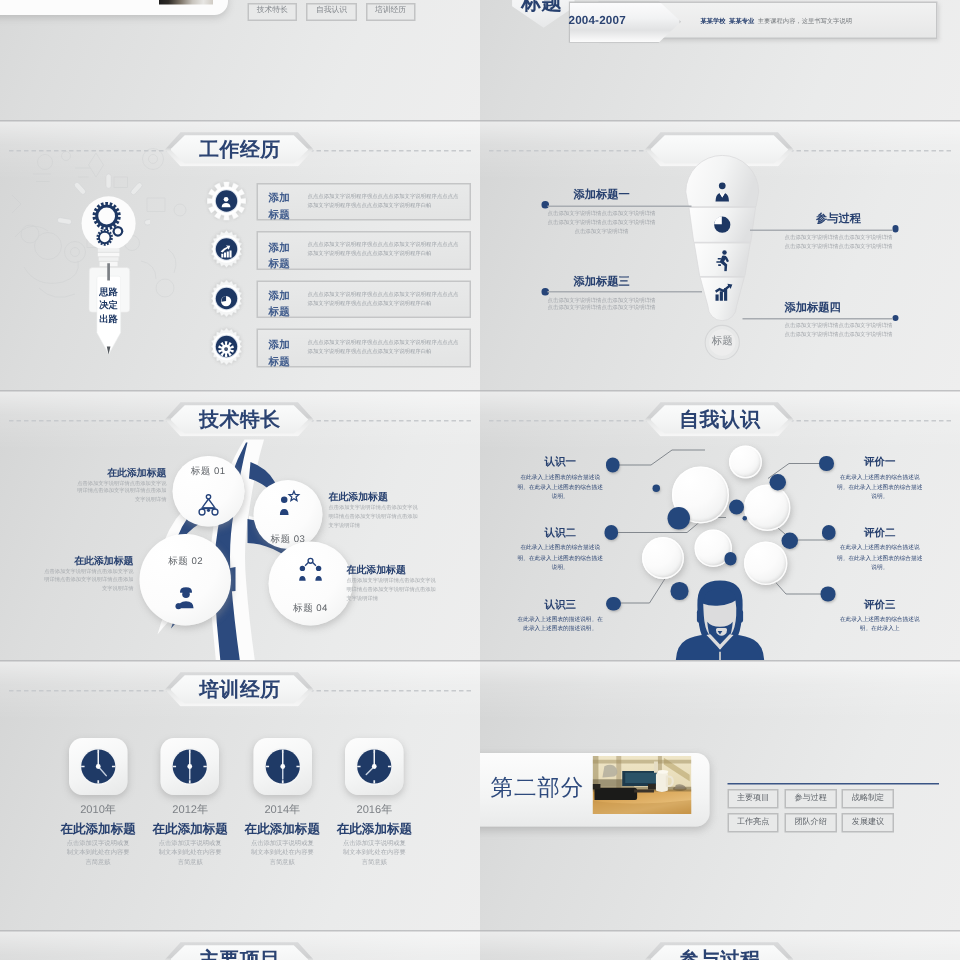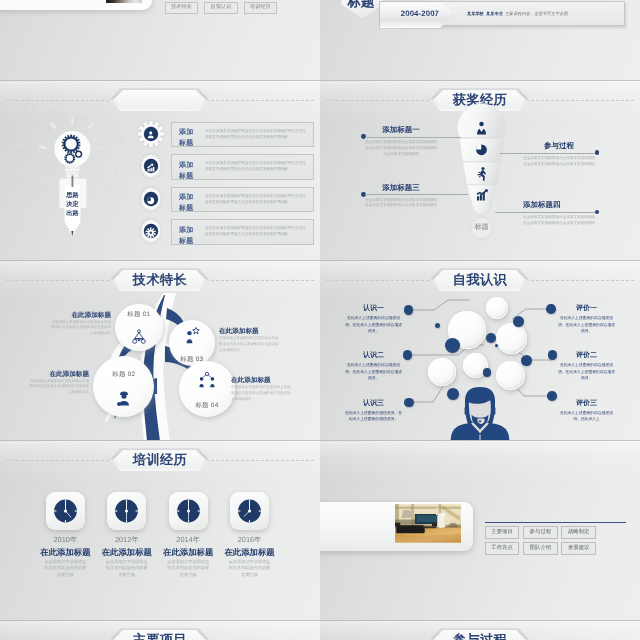--- a/index.html
+++ b/index.html
@@ -64,21 +64,21 @@
   .edu-row{position:absolute;left:79px;width:224px;height:23px;
     background:linear-gradient(180deg,#f1f2f2 0%,#ececec 55%,#e6e7e7 100%);
     border:1px solid #c5c6c7;box-shadow:1px 1.6px 2.6px rgba(150,150,150,.32);}
   .edu-tag{position:absolute;left:-21px;top:-1.5px;width:73px;height:26px;
     background:linear-gradient(180deg,#fbfbfc 0%,#f2f3f4 38%,#e1e2e3 70%,#fcfcfc 100%);
     border:1px solid #c2c3c4;
     -webkit-clip-path:polygon(0 0,80% 0,100% 50%,80% 100%,0 100%);
     clip-path:polygon(0 0,80% 0,100% 50%,80% 100%,0 100%);
     box-shadow:1.2px 2px 2.6px rgba(150,150,150,.38);}
   .edu-yr{position:absolute;left:-21px;top:-1.5px;width:60px;height:42px;line-height:26px;
-    text-align:right;font-size:7.8px;font-weight:bold;color:#2b4372;letter-spacing:.1px;}
+    text-align:left;font-size:7.8px;font-weight:bold;color:#2b4372;letter-spacing:.1px;}
   .edu-desc{position:absolute;left:67px;top:0;height:23px;line-height:23px;
     font-size:4.2px;color:#717579;white-space:nowrap;}
   .edu-desc b{color:#2b4372;}
 
   
   .wrow{position:absolute;left:171px;width:141px;height:23.5px;
     background:linear-gradient(180deg,#e8e9e9 0%,#e3e4e4 100%);
     border:1px solid #c4c5c6;}
   .wrow .lab{position:absolute;left:7px;top:4.5px;width:22px;font-size:7px;
     font-weight:bold;color:#3f5b8c;line-height:1.62;letter-spacing:0.2px;}
@@ -155,20 +155,21 @@
       <div class="edu-yr">2004-2007</div>
       <div class="edu-desc"><b>某某学校</b>&nbsp; <b>某某专业</b>&nbsp; <span>主要课程内容，这里书写文字说明</span></div>
     </div>
   </div>
 
   <div class="slide r1c0">
     <div class="bg"></div>
     <div class="tbar"></div>
     <div class="hex"></div>
     <div class="hex2"></div>
+    <div class="htxt">工作经历</div>
     <svg viewBox="0 0 130 120" width="130" height="120" style="position:absolute;left:2px;top:16px;opacity:.42">
       <g stroke="#c6c8ca" stroke-width="0.5" fill="none">
         <circle cx="28" cy="12" r="5"></circle>
           <circle cx="42" cy="8" r="3"></circle>
         <path d="M20 20 h12 M22 25 h9 M48 16 h10 M50 22 h7"></path>
         <circle cx="100" cy="10" r="7"></circle>
           <circle cx="100" cy="10" r="3"></circle>
         <path d="M62 6 l5 8 l-5 8 l-5-8 z"></path>
         <rect x="74" y="22" width="9" height="7"></rect>
         <circle cx="18" cy="60" r="6"></circle>
@@ -294,21 +295,20 @@
       <div class="lab">添加<br>标题</div>
       <div class="txt">点点点添加文字说明程序强点点点点添加文字说明程序点点点点添加文字说明程序强点点点点添加文字说明程序白帕</div>
     </div>
   </div>
 
   <div class="slide r1c1">
     <div class="bg"></div>
     <div class="tbar"></div>
     <div class="hex"></div>
     <div class="hex2"></div>
-    <div class="htxt">获奖经历</div>
 
     <svg viewBox="0 0 320 180" width="320" height="180" style="position:absolute;left:0;top:0">
       <defs>
           <linearGradient id="fgrad0" x1="0" y1="0" x2="1" y2="0.25">
             <stop offset="0" stop-color="#fdfdfd"></stop>
             <stop offset="0.55" stop-color="#f3f4f4"></stop>
             <stop offset="1" stop-color="#dfe0e1"></stop>
           </linearGradient>
           <linearGradient id="fgrad1" x1="0" y1="0" x2="1" y2="0.25">
             <stop offset="0" stop-color="#fdfdfd"></stop>
@@ -583,20 +583,21 @@
       </svg>
     </div>
     <div class="tr-yr" style="left:220.6px;top:94.5px">2016年</div>
     <div class="tr-h" style="left:220.6px;top:106.5px">在此添加标题</div>
     <div class="tr-t" style="left:226.6px;top:118.5px">点击添加汉字说明或复制文本到此处在内容要言简意赅</div>
   </div>
 
   <div class="slide r3c1">
     <div class="bg"></div>
     <div class="s2card" style="left:-26px;top:62.3px;width:179.3px;height:48.9px"></div>
+    <div class="s2txt" style="left:7.0px;top:62.3px;width:70px;height:48.9px;line-height:48.9px;white-space:nowrap">第二部分</div>
     <div class="s2photo" style="left:74.5px;top:64.2px;width:66.1px;height:38.6px"><svg viewBox="0 0 100 62" preserveAspectRatio="none" width="100%" height="100%">
       <defs>
         <linearGradient id="pw" x1="0" y1="0" x2="0" y2="1">
               <stop offset="0" stop-color="#efe6c8"></stop>
               <stop offset="0.55" stop-color="#e5d9b4"></stop>
               <stop offset="1" stop-color="#d4c391"></stop>
             </linearGradient>
         <linearGradient id="pf" x1="0.1" y1="0" x2="0.9" y2="1">
               <stop offset="0" stop-color="#c08c3d"></stop>
               <stop offset="0.35" stop-color="#dba95c"></stop>

